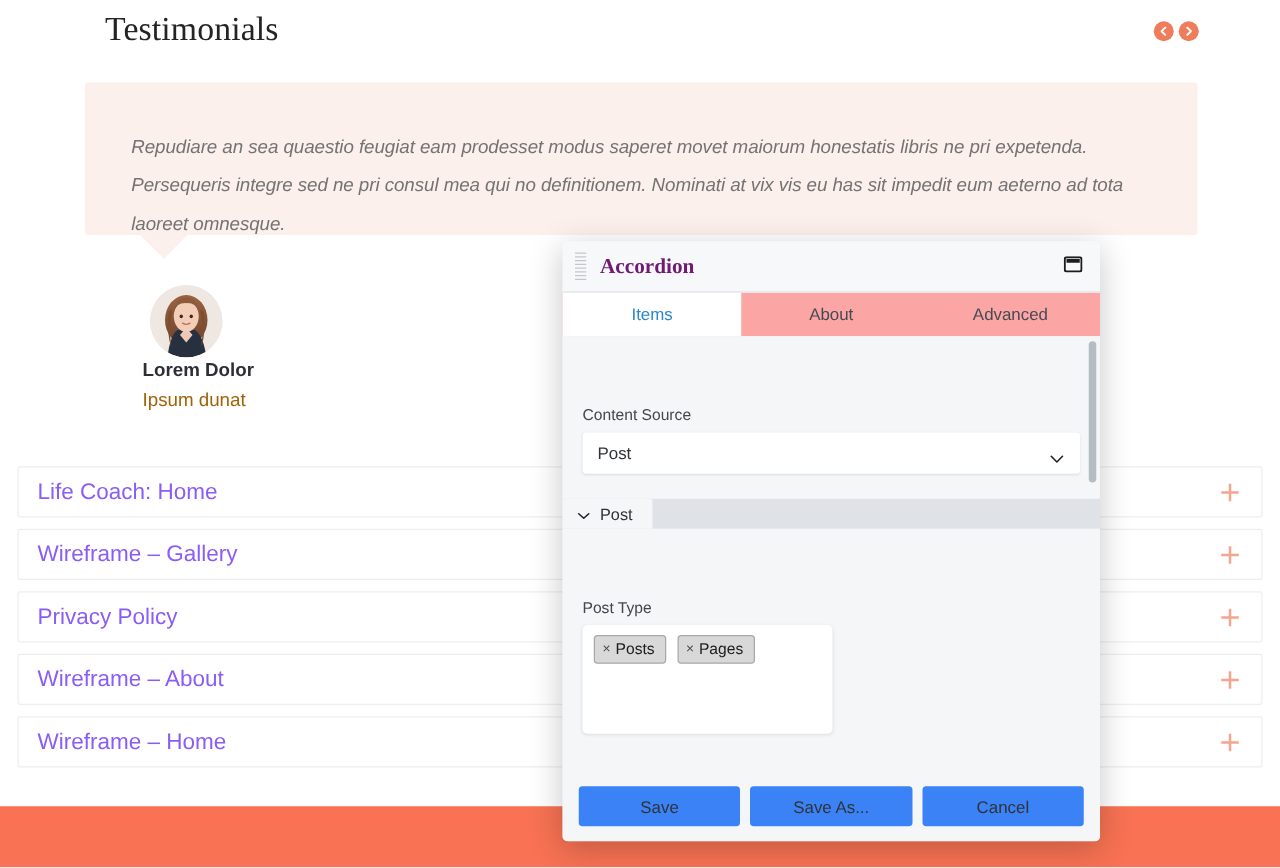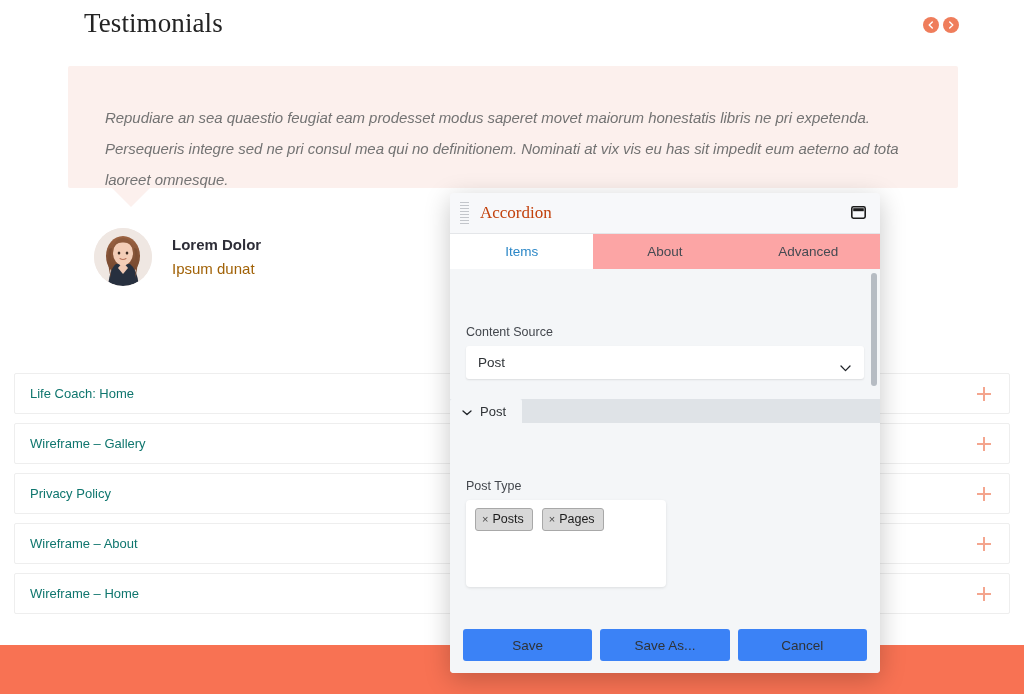--- a/index.html
+++ b/index.html
@@ -87,20 +87,21 @@
     border-top: 19px solid #fcf0ed;
   }
 
   
   .author {
     position: absolute;
     left: 94px;
     top: 228px;
     display: flex;
     align-items: center;
+    flex-direction: column;
   }
   .avatar {
     width: 58px; height: 58px;
     border-radius: 50%;
     overflow: hidden;
     background: #efe6e1;
     position: relative;
     flex: none;
   }
   .avatar svg { display: block; }
@@ -131,22 +132,22 @@
     background: #ffffff;
     border: 1px solid #eeeeee;
     border-radius: 2px;
     margin-bottom: 9px;
     display: flex;
     align-items: center;
     cursor: pointer;
   }
   .accordion-row-label {
     margin-left: 15px;
-    font-size: 13px;
-    color: #0f766e;
+    font-size: 18px;
+    color: #8b5cf6;
   }
   .accordion-plus {
     position: absolute;
     right: 18px;
     top: 50%;
     transform: translateY(-50%);
     width: 14px; height: 14px;
     cursor: pointer;
   }
   .accordion-plus::before,
@@ -203,21 +204,22 @@
   .drag-grip i {
     display: block;
     height: 1px;
     background: #c3c6cb;
     width: 100%;
   }
   .modal-title {
     margin-left: 11px;
     font-family: "Liberation Serif", serif;
     font-size: 17px;
-    color: #c2410c;
+    color: #701a75;
+    font-weight: bold;
   }
   .window-icon {
     position: absolute;
     right: 14px;
     top: 12px;
     cursor: pointer;
   }
 
   .modal-tabs {
     display: flex;

